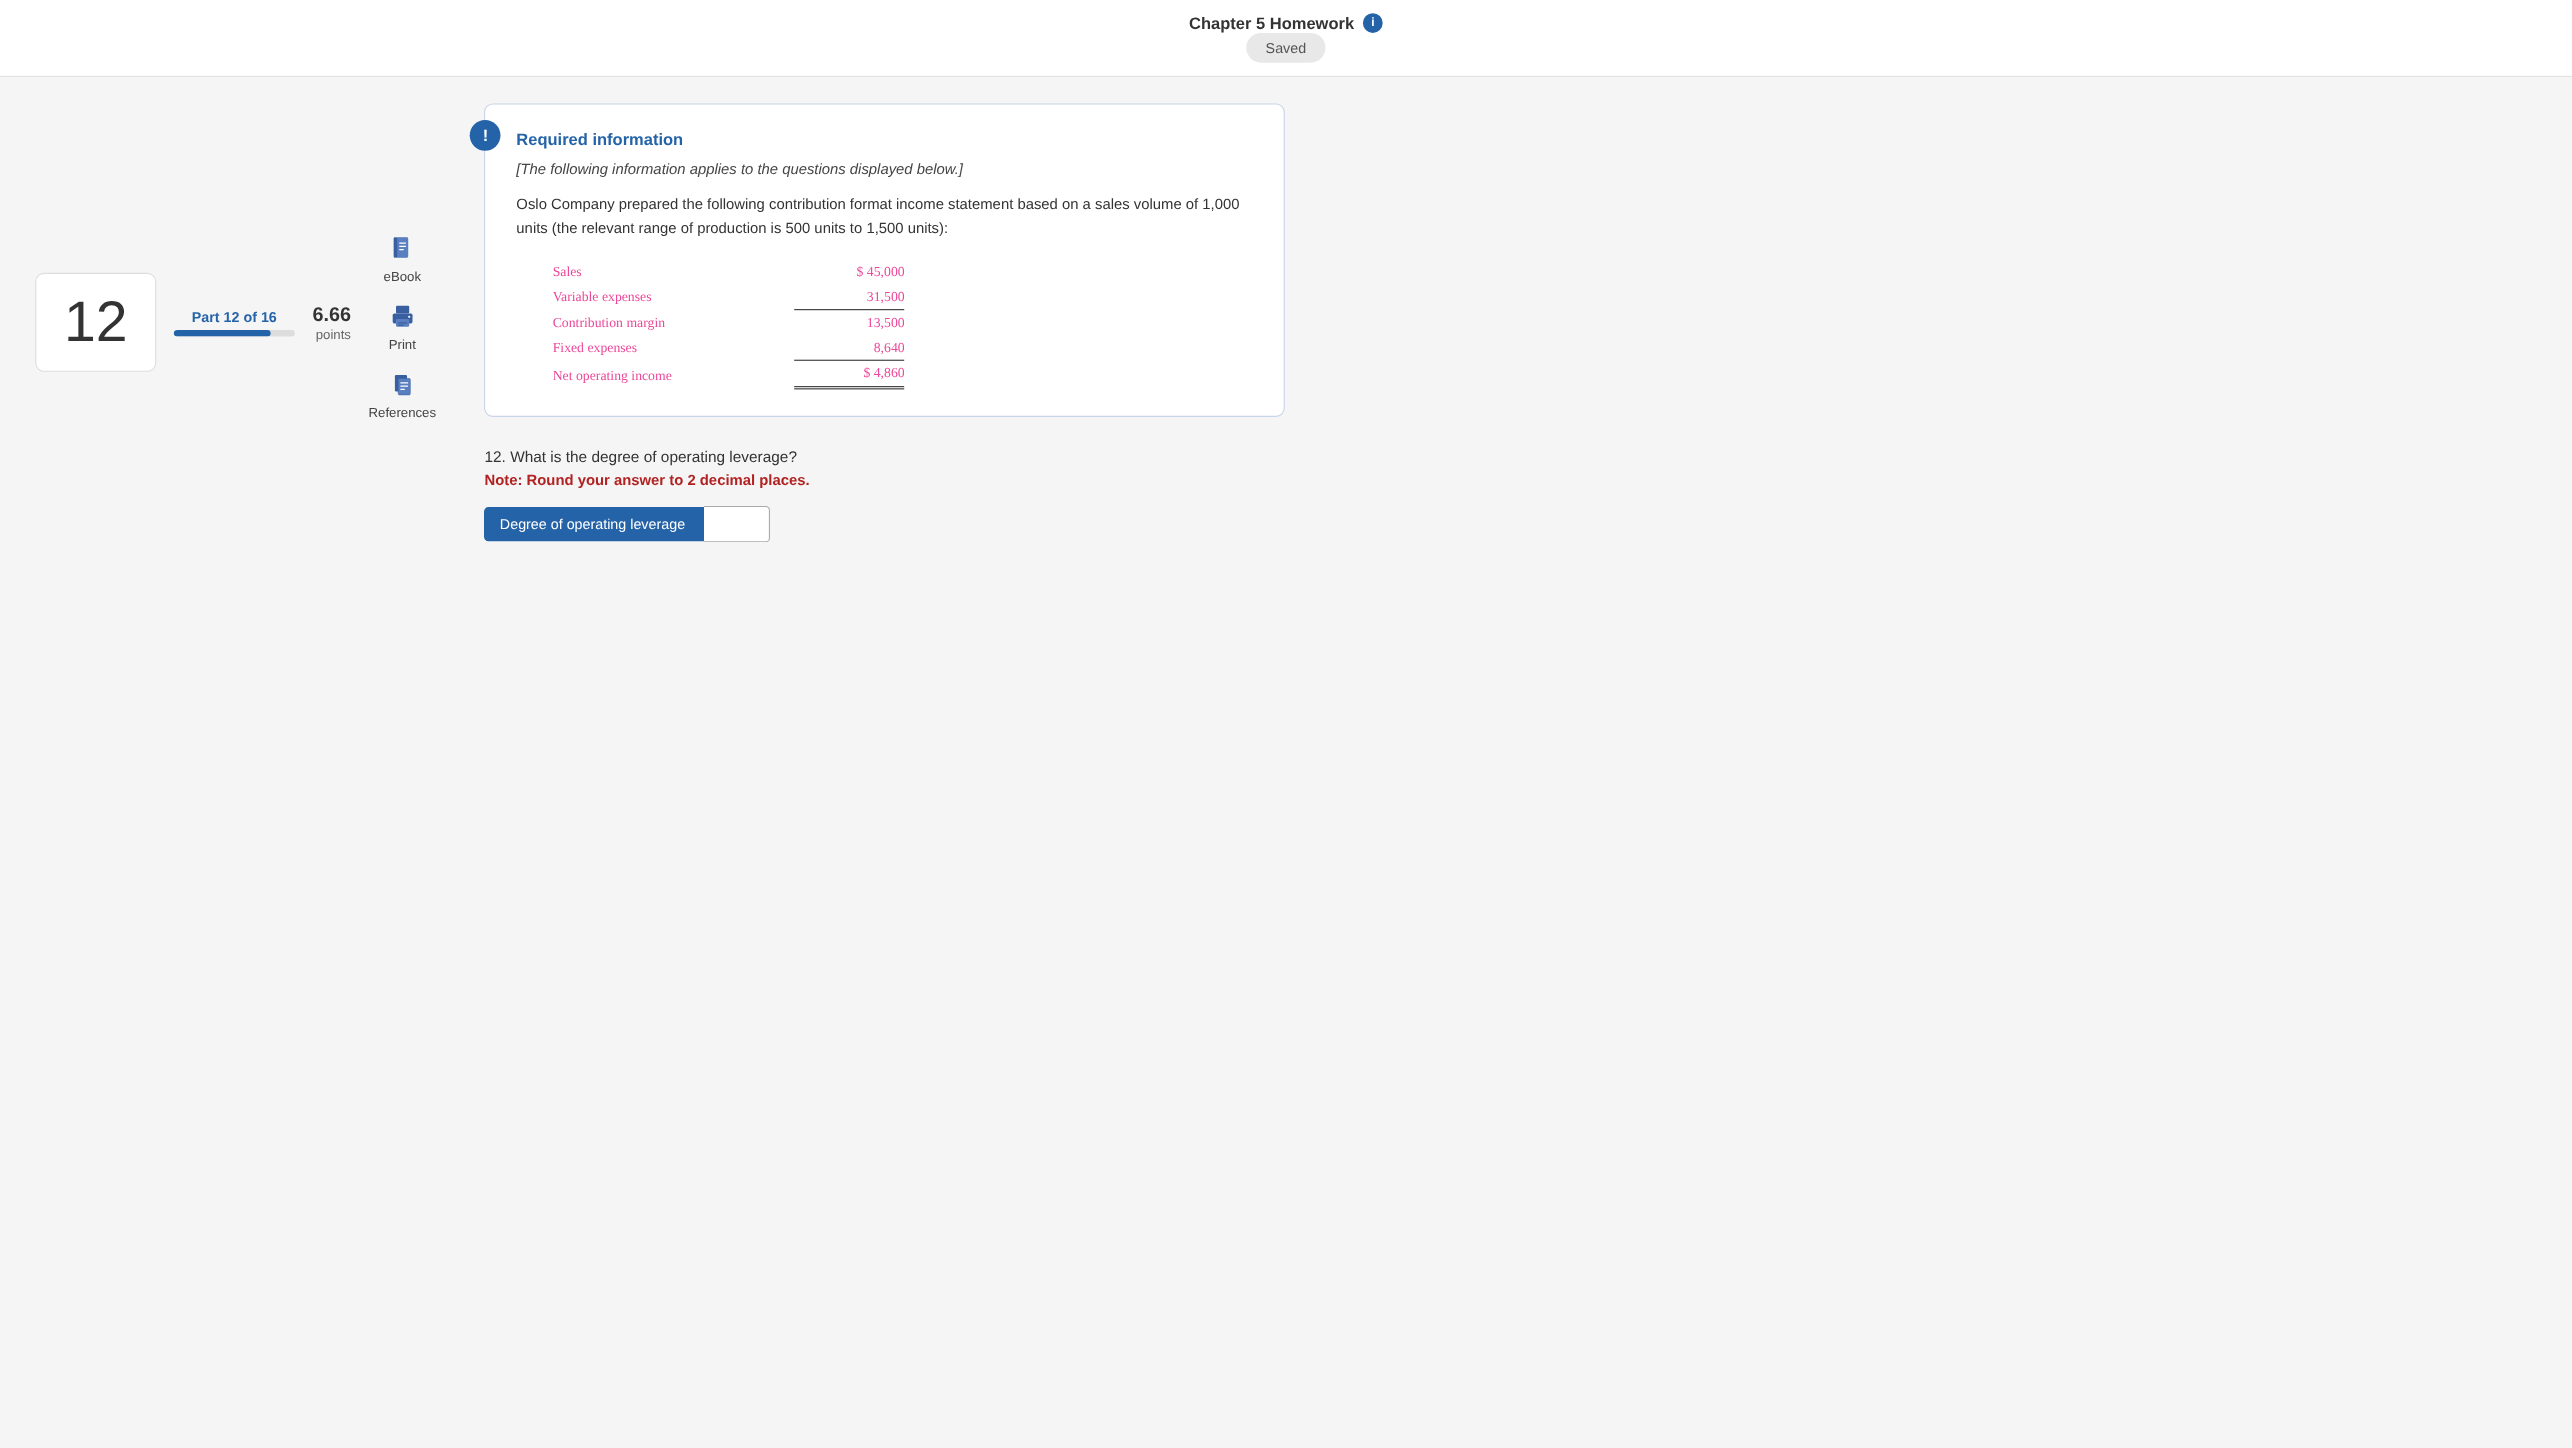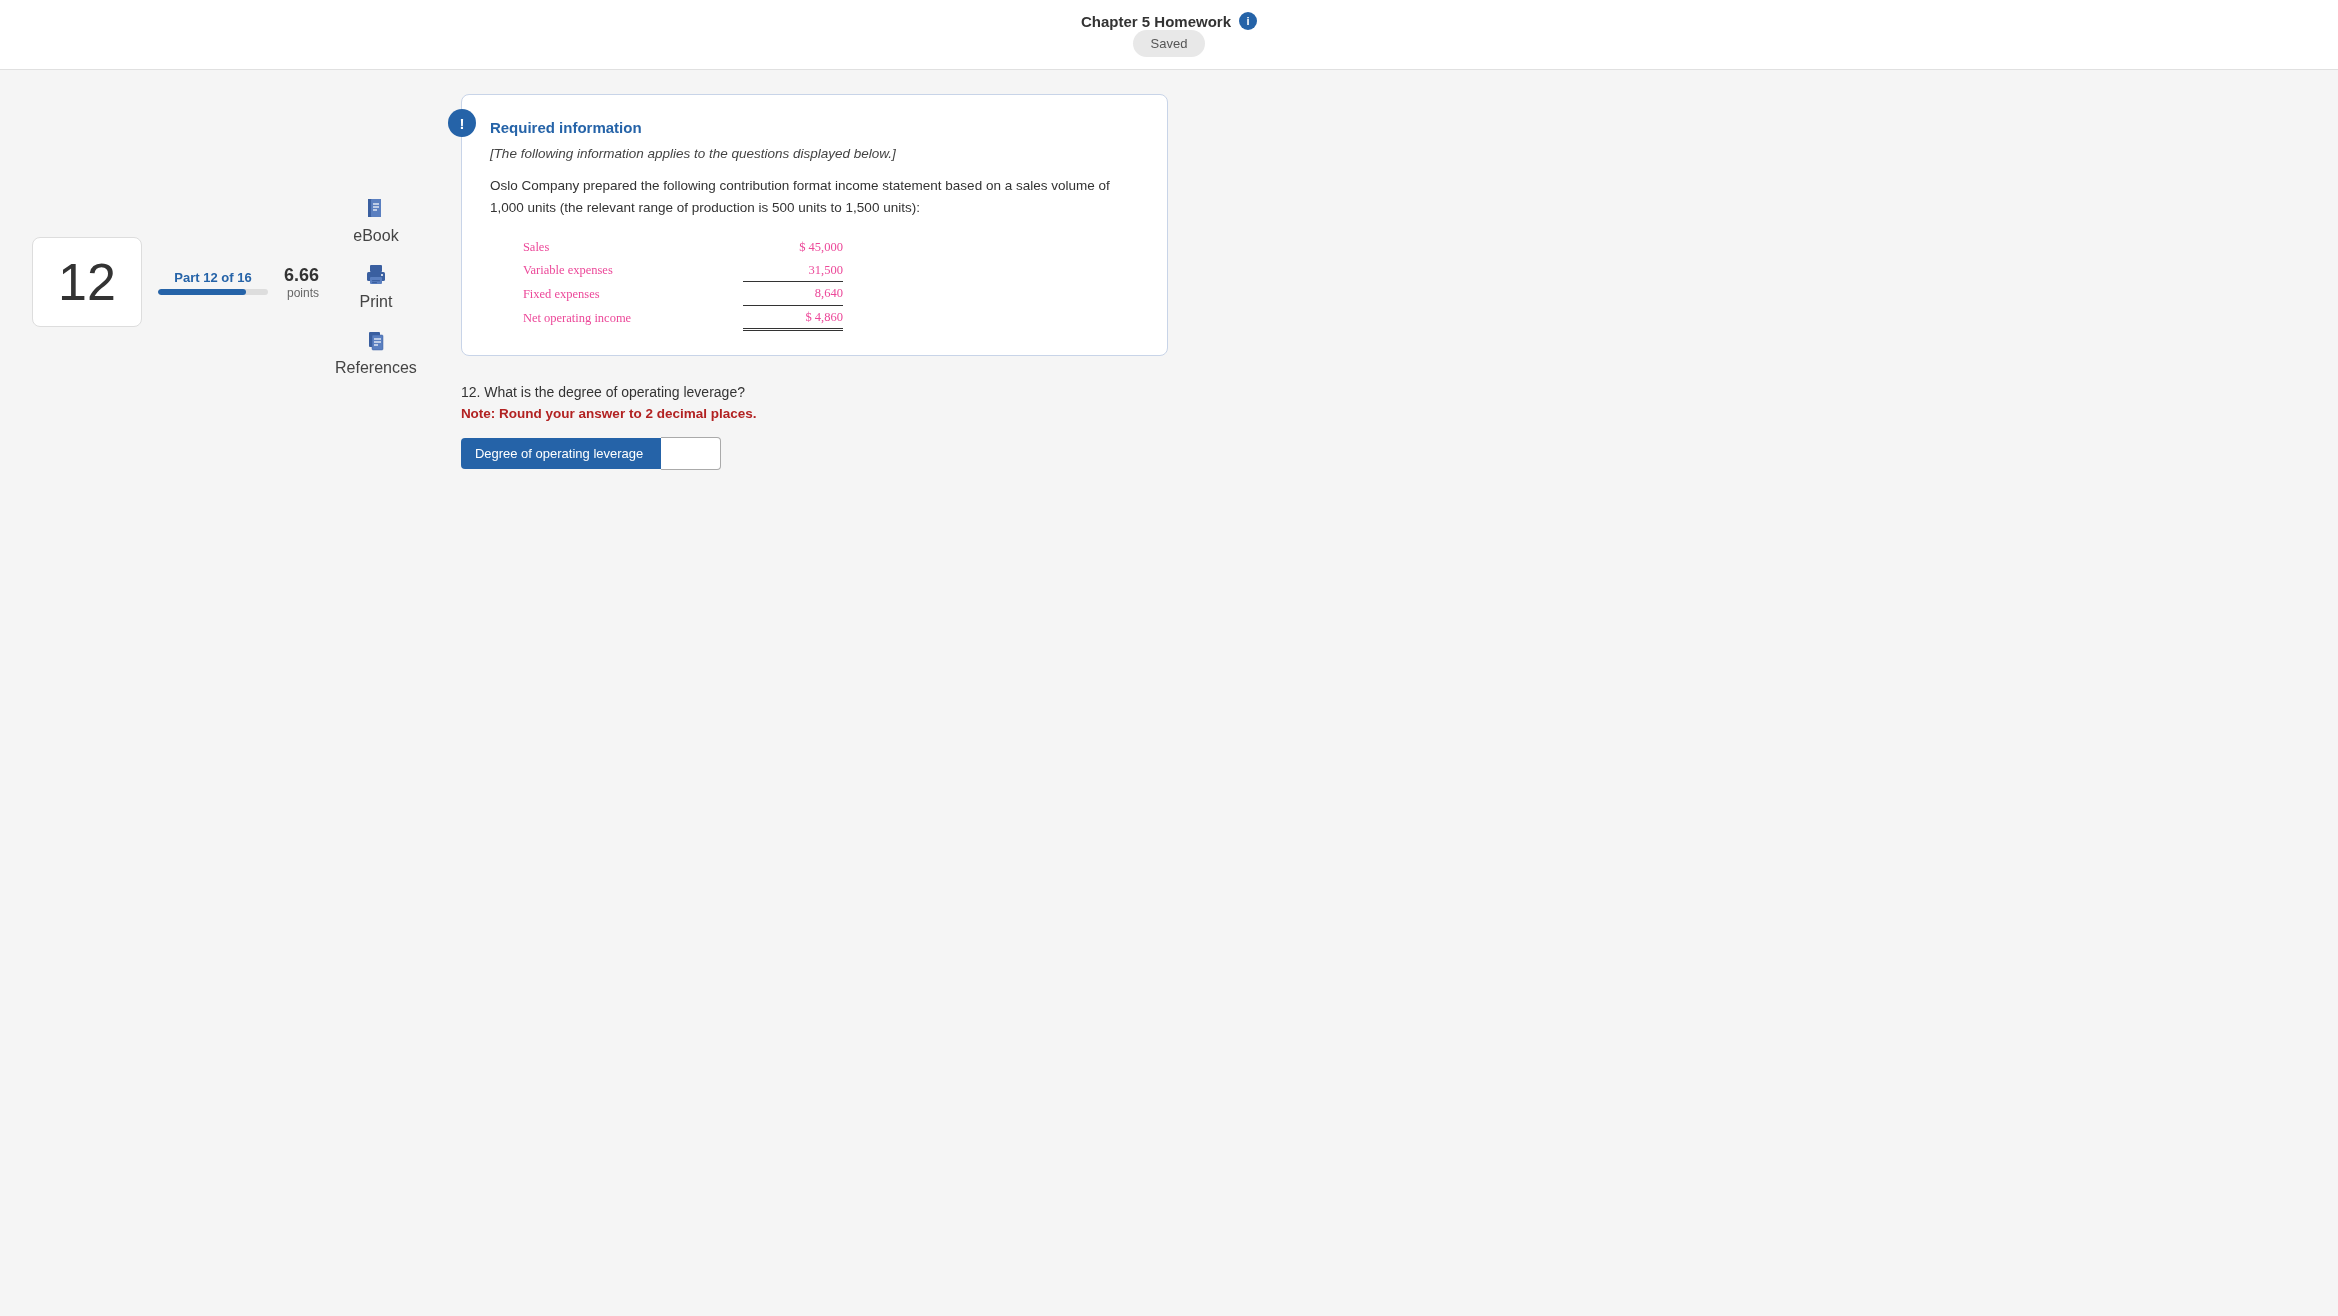--- a/index.html
+++ b/index.html
@@ -152,21 +152,21 @@
     .sidebar-tool-icon {
       width: 28px;
       height: 28px;
       display: flex;
       align-items: center;
       justify-content: center;
       color: #3a5fa0;
     }
 
     .sidebar-tool-label {
-      font-size: 16px;
+      font-size: 12px;
       color: #444;
       text-align: right;
     }
 
     
     .content-panel {
       flex: 1;
     }
 
     .required-info-box {
@@ -373,20 +373,24 @@
       <div class="financial-table">
         <div class="row">
           <span class="label">Sales</span>
           <span class="value">$ 45,000</span>
         </div>
         <div class="row">
           <span class="label">Variable expenses</span>
           <span class="value underline">31,500</span>
         </div>
         <div class="row">
+          <span class="label">Contribution margin</span>
+          <span class="value">13,500</span>
+        </div>
+        <div class="row">
           <span class="label">Fixed expenses</span>
           <span class="value underline">8,640</span>
         </div>
         <div class="row">
           <span class="label">Net operating income</span>
           <span class="value double-underline">$ 4,860</span>
         </div>
       </div>
     </div>
 

